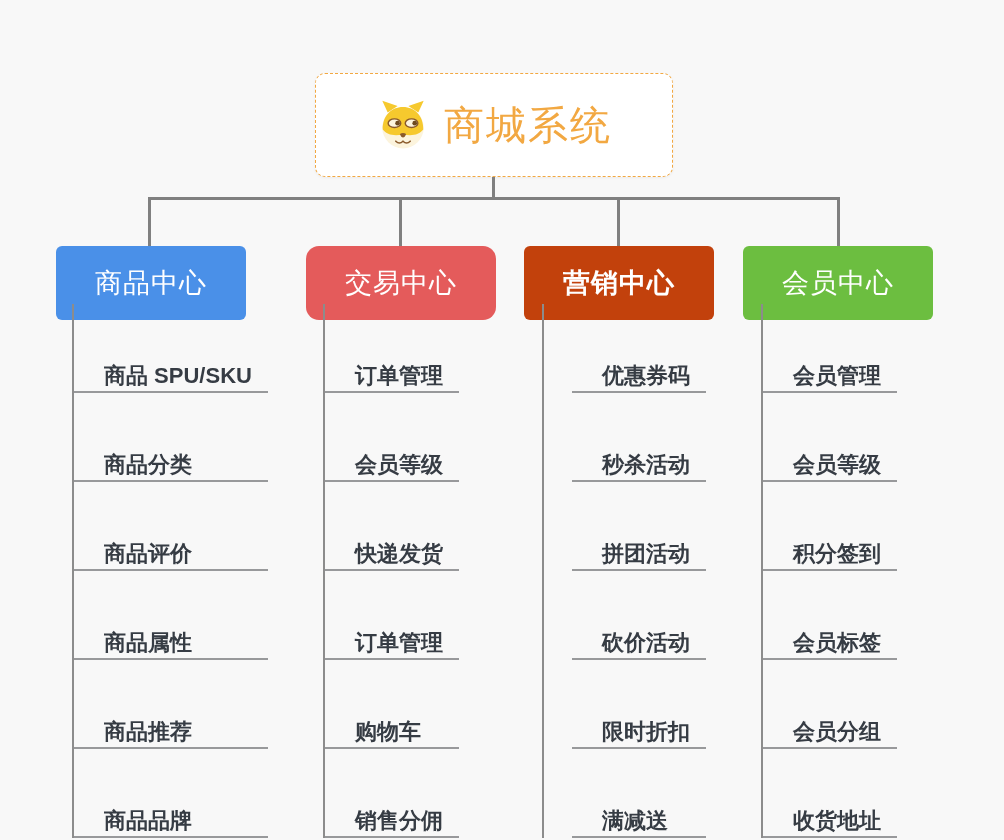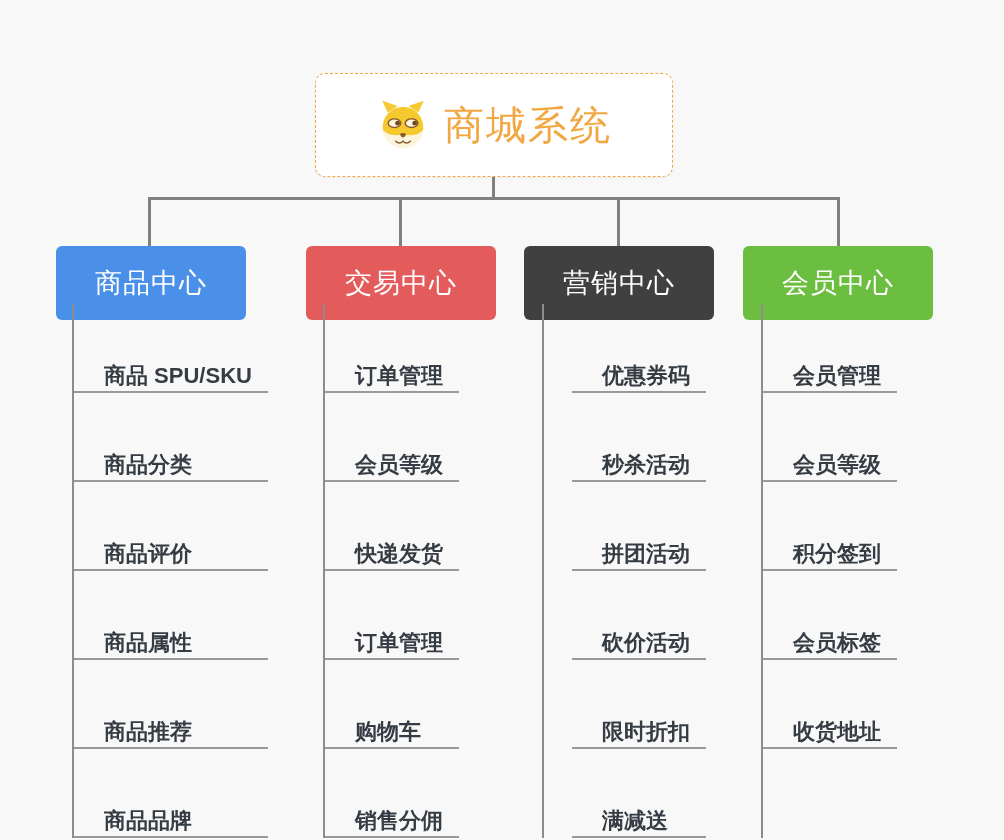--- a/index.html
+++ b/index.html
@@ -74,24 +74,24 @@
   <div class="vline" style="left:492px;top:141px;height:21px;"></div>
   <div class="hline" style="left:148px;top:161px;width:692px;"></div>
   <div class="vline" style="left:148px;top:161px;height:49px;"></div>
   <div class="vline" style="left:399px;top:161px;height:49px;"></div>
   <div class="vline" style="left:617px;top:161px;height:49px;"></div>
   <div class="vline" style="left:837px;top:161px;height:49px;"></div>
 
   <div class="branch" style="left: 56px; background-color: rgb(74, 144, 232);">
       <span>商品中心</span>
     </div>
-  <div class="branch" style="left: 306px; background-color: rgb(228, 91, 91);">
+  <div class="branch" style="left: 306px; background-color: rgb(228, 91, 91); border-radius: 13px;">
       <span>交易中心</span>
     </div>
-  <div class="branch" style="left: 524px; background-color: #404040;">
+  <div class="branch" style="left: 524px; background-color: #c2410c; font-weight: bold;">
       <span>营销中心</span>
     </div>
   <div class="branch" style="left: 743px; background-color: rgb(108, 190, 64);">
       <span>会员中心</span>
     </div>
 
   <div class="column" style="left:72px;">
     <div class="child">
         <span>商品 SPU/SKU</span>
       </div>
@@ -161,17 +161,20 @@
     <div class="child">
         <span>会员等级</span>
       </div>
     <div class="child">
         <span>积分签到</span>
       </div>
     <div class="child">
         <span>会员标签</span>
       </div>
     <div class="child">
+        <span>会员分组</span>
+      </div>
+    <div class="child">
         <span>收货地址</span>
       </div>
   </div>
 
 </div>
 
 </body></html>

